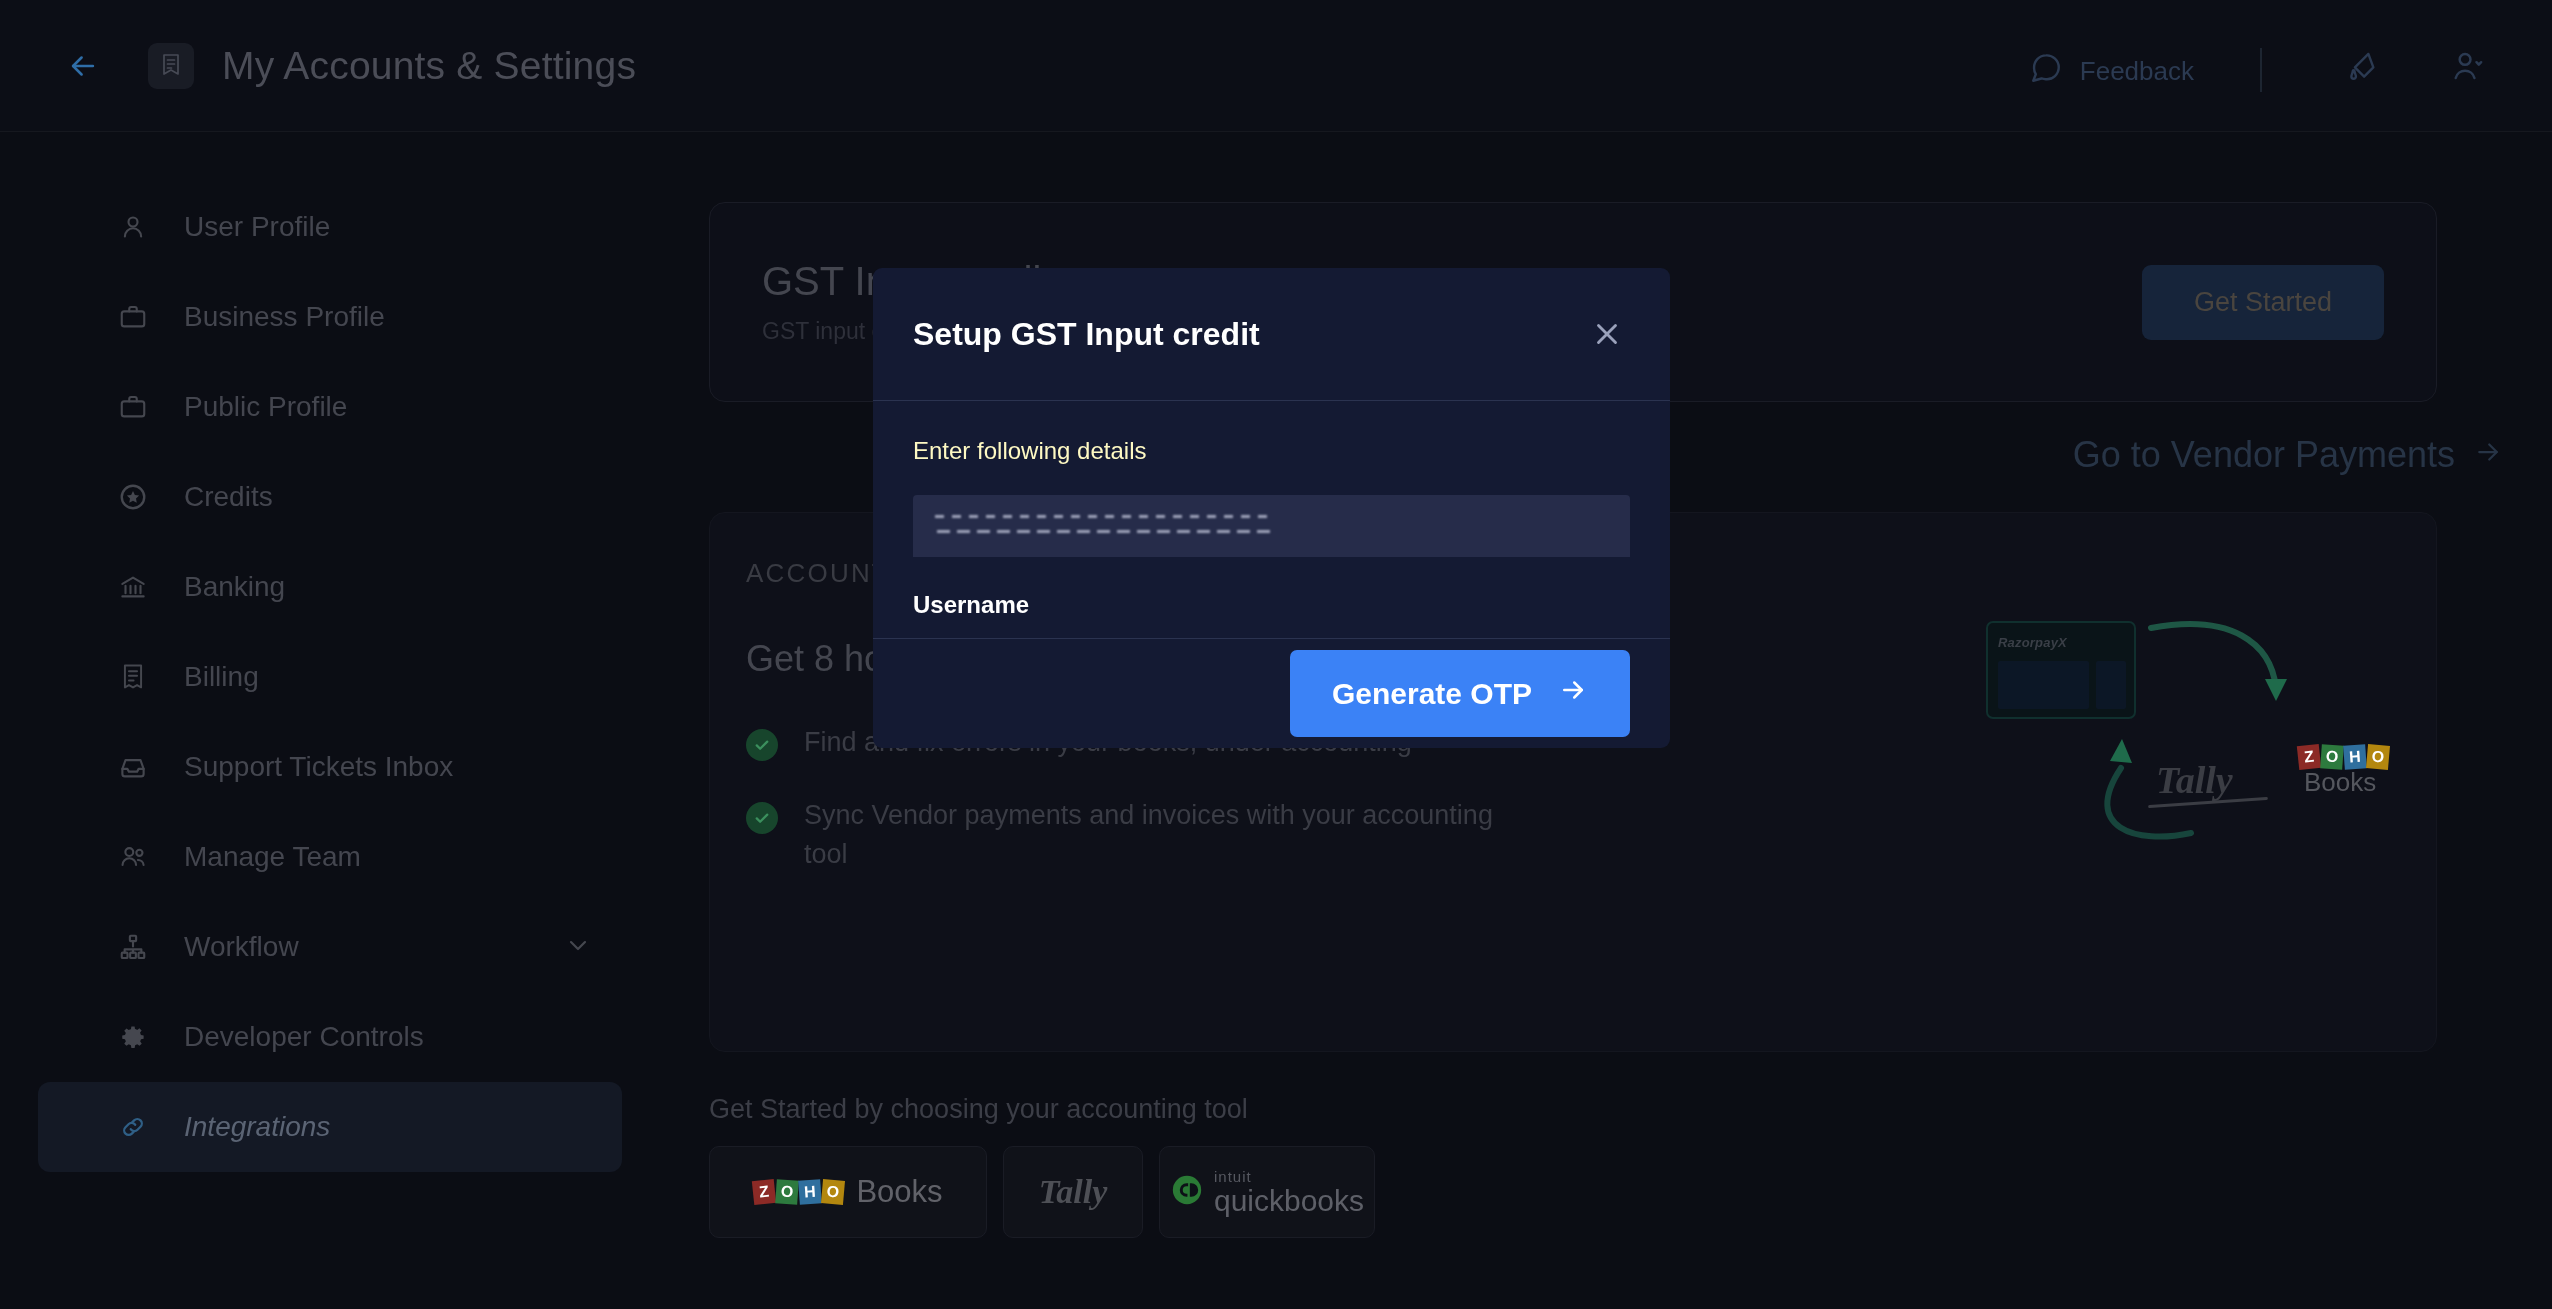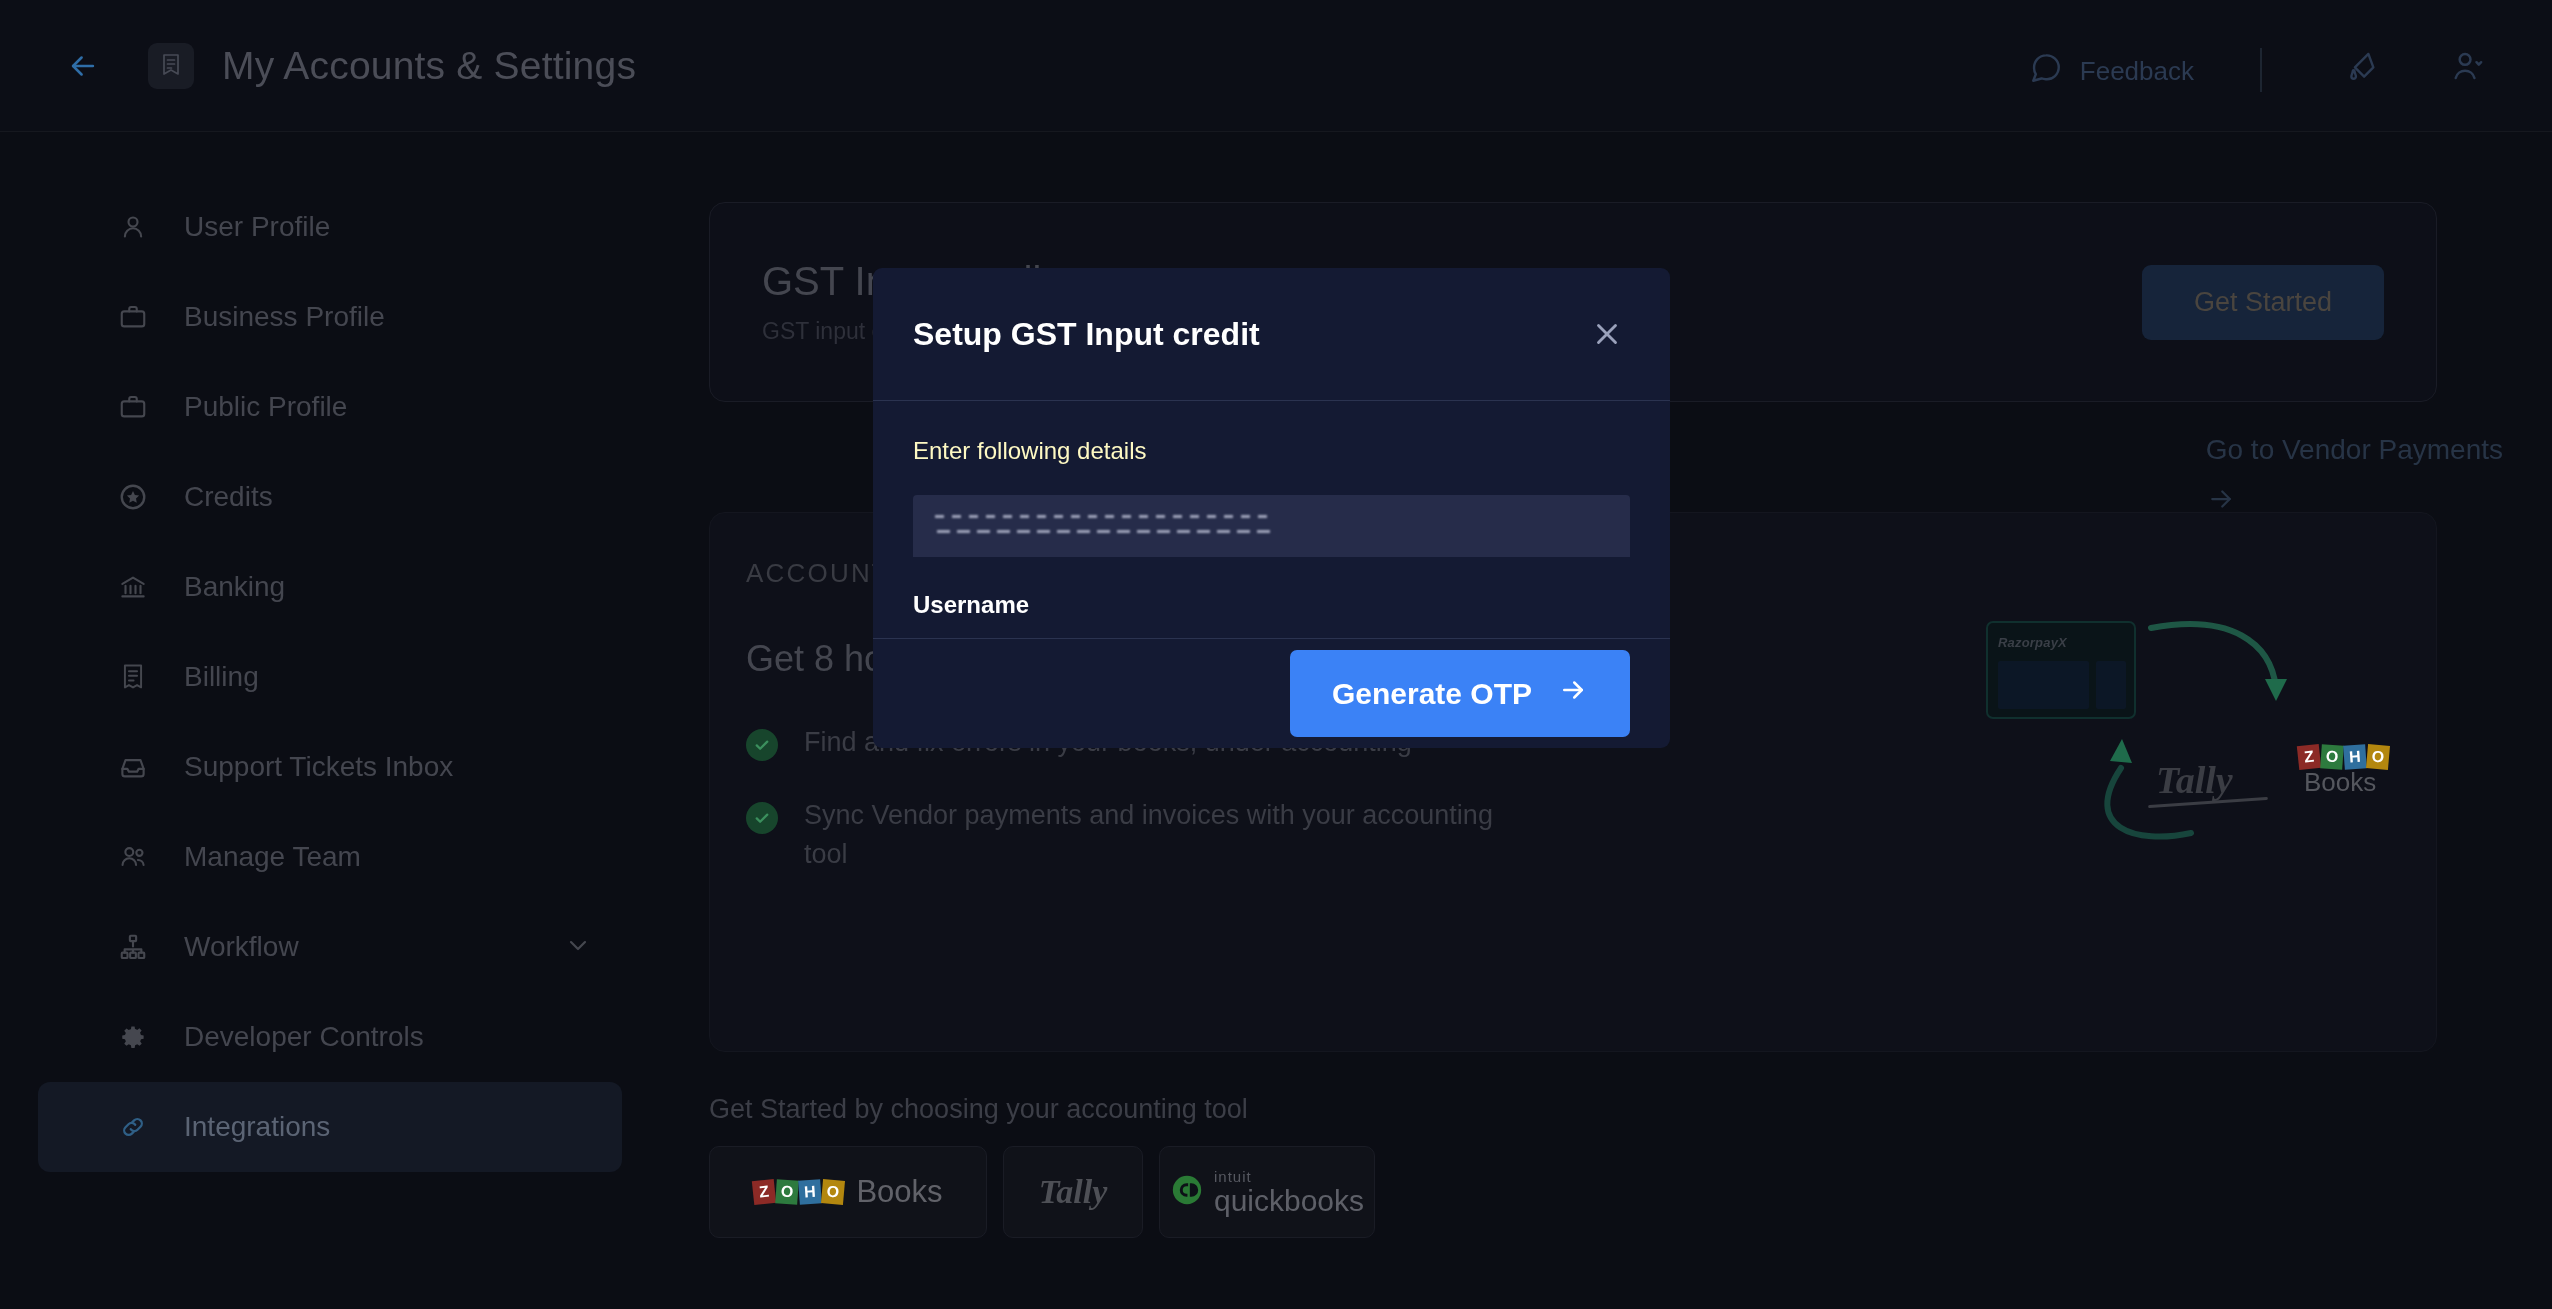--- a/index.html
+++ b/index.html
@@ -33,42 +33,42 @@
 
   
   .sidebar { position: absolute; top: 132px; left: 0; width: 660px; height: 1177px; background: #0b0d14; }
   .nav { padding-top: 50px; }
   .nav-item {
     position: relative; display: flex; align-items: center; height: 90px;
     padding-left: 78px; margin: 0 38px 0 38px; border-radius: 12px; cursor: pointer;
   }
   .nav-item .ico { width: 34px; height: 34px; display: flex; align-items: center; justify-content: center; flex: 0 0 34px; }
   .nav-item .lbl { margin-left: 34px; font-size: 28px; color: #44464f; white-space: nowrap; }
-  .nav-item.active { background: #141925; }
+  .nav-item.active { background: #141925; font-style: italic; }
   .nav-item.active .lbl { color: #5b6474; }
   .nav-item .chev { margin-left: auto; margin-right: 30px; }
 
   
   .content { position: absolute; top: 132px; left: 660px; width: 1892px; height: 1177px; }
 
   .gst-card {
     position: absolute; left: 49px; top: 70px; width: 1728px; height: 200px;
     border: 1px solid #1a1c26; border-radius: 16px; background: #0d0f18;
     display: flex; align-items: center; padding: 0 52px;
   }
   .gst-h { font-size: 40px; color: #44464f; font-weight: 400; }
   .gst-sub { margin-top: 14px; font-size: 23px; color: #2e303a; }
   .get-started {
     margin-left: auto; background: #16243a; color: #4a453f; border: none;
     border-radius: 9px; font-size: 27px; padding: 22px 52px; cursor: pointer;
     font-family: "Liberation Sans", sans-serif;
   }
   .vendor-link {
-    position: absolute; right: 49px; top: 302px; display: flex; align-items: flex-start; gap: 18px;
-    color: #273446; font-size: 28px; cursor: pointer; flex-direction: column;
+    position: absolute; right: 49px; top: 302px; display: flex; align-items: flex-end; gap: 18px;
+    color: #273446; font-size: 36px; cursor: pointer;
   }
 
   .acct-card {
     position: absolute; left: 49px; top: 380px; width: 1728px; height: 540px;
     background: #0e1019; border-radius: 16px; border: 1px solid #14161f; overflow: hidden;
   }
   .acct-eyebrow { position: absolute; left: 36px; top: 45px; font-size: 26px; letter-spacing: 2.2px; color: #393b43; }
   .acct-h { position: absolute; left: 36px; top: 125px; font-size: 36px; color: #44464f; }
   .bullets { position: absolute; left: 36px; top: 210px; }
   .bullet { display: flex; gap: 26px; margin-bottom: 34px; max-width: 780px; }

